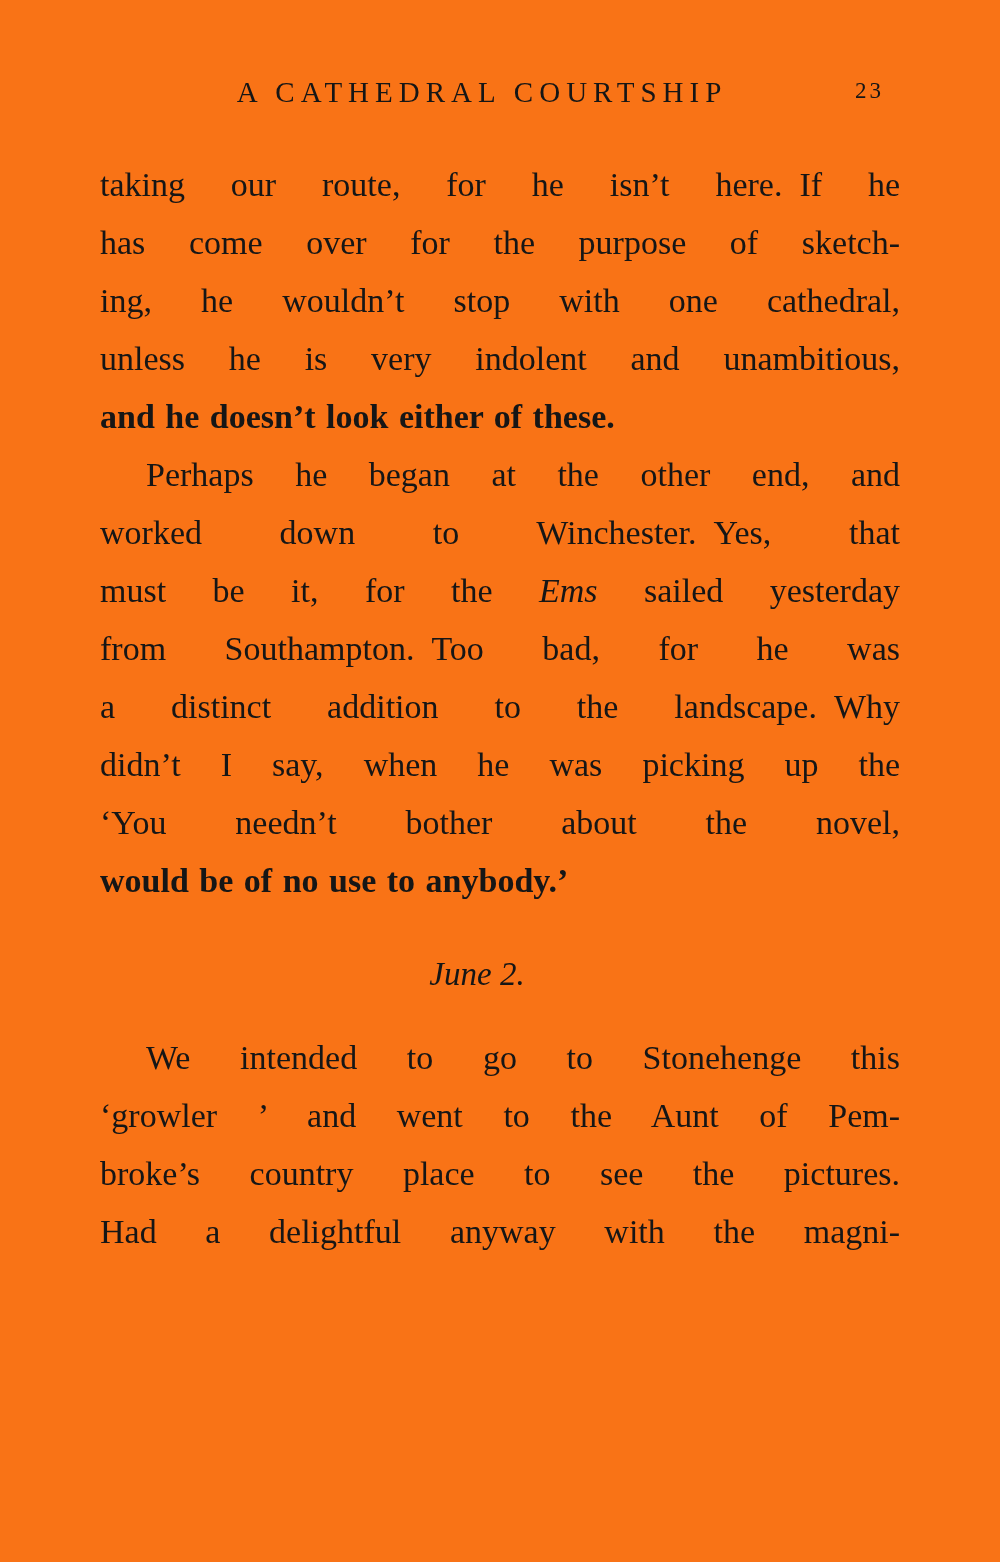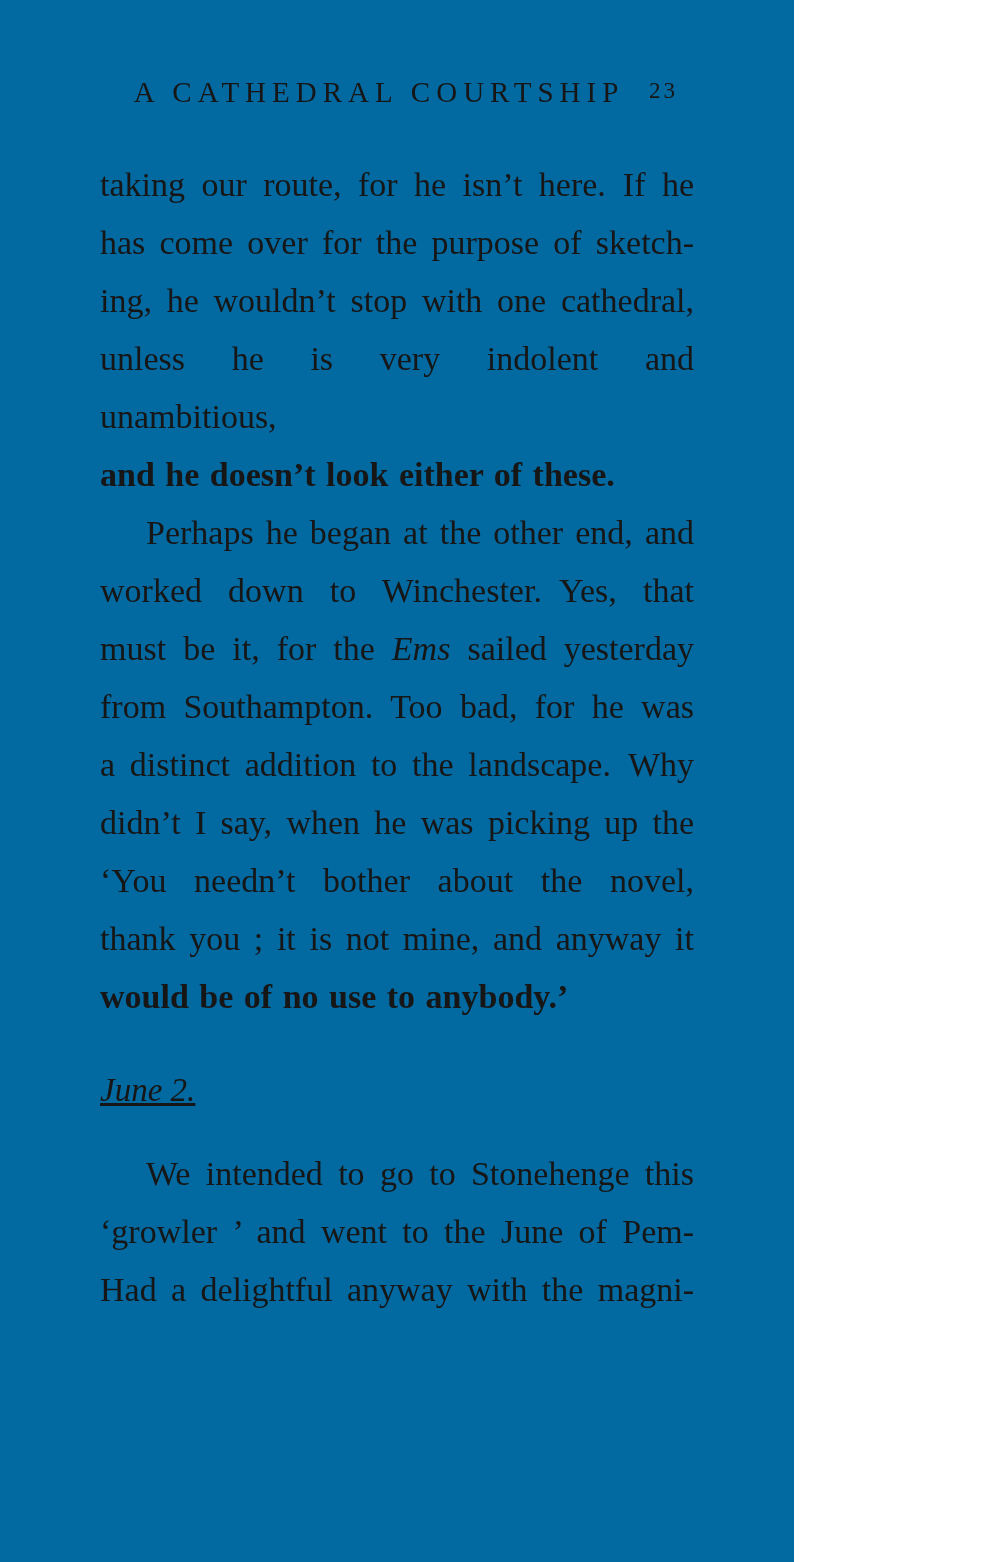--- a/index.html
+++ b/index.html
@@ -2,23 +2,23 @@
 <html><head>
 <meta charset="utf-8">
 <style>
   html, body {
     margin: 0;
     padding: 0;
     background: #ffffff;
   }
   .page {
     position: relative;
-    width: 794px;
+    width: 1000px;
     height: 1562px;
-    background: #0369a1;
+    background: #f97316;
     color: #161616;
     font-family: "Liberation Serif", "DejaVu Serif", serif;
     overflow: hidden;
   }
   .running-header {
     position: relative;
     margin: 76px 100px 0 100px;
     height: 44px;
   }
   .header-title {
@@ -51,25 +51,24 @@
   .text-line.para-end {
     text-align: center;
     text-align-last: left;
     font-weight: bold;
   }
   .text-line.first-line {
     text-indent: 46px;
   }
   .date-line {
     margin-top: 35px;
-    text-align: left;
+    text-align: center;
     padding-right: 46px;
     font-style: italic;
     font-size: 33px;
-    text-decoration: underline;
   }
   .paragraph-after-date {
     margin-top: 26px;
   }
   .ship-name {
     font-style: italic;
   }
 </style>
 </head>
 <body>
@@ -92,27 +91,27 @@
     </div>
 
     <div class="paragraph">
       <div class="text-line first-line">Perhaps he began at the other end, and</div>
       <div class="text-line">worked down to Winchester. Yes, that</div>
       <div class="text-line"><span>must be it, for the </span><span class="ship-name">Ems</span><span> sailed yesterday</span></div>
       <div class="text-line">from Southampton. Too bad, for he was</div>
       <div class="text-line">a distinct addition to the landscape. Why</div>
       <div class="text-line">didn’t I say, when he was picking up the</div>
       <div class="text-line">‘You needn’t bother about the novel,</div>
-      <div class="text-line">thank you ; it is not mine, and anyway it</div>
       <div class="text-line para-end">would be of no use to anybody.’</div>
     </div>
 
     <div class="date-line">June 2.</div>
 
     <div class="paragraph paragraph-after-date">
       <div class="text-line first-line">We intended to go to Stonehenge this</div>
-      <div class="text-line">‘growler ’ and went to the June of Pem-</div>
+      <div class="text-line">‘growler ’ and went to the Aunt of Pem-</div>
+      <div class="text-line">broke’s country place to see the pictures.</div>
       <div class="text-line">Had a delightful anyway with the magni-</div>
     </div>
 
   </div>
 
 </div>
 
 </body></html>

